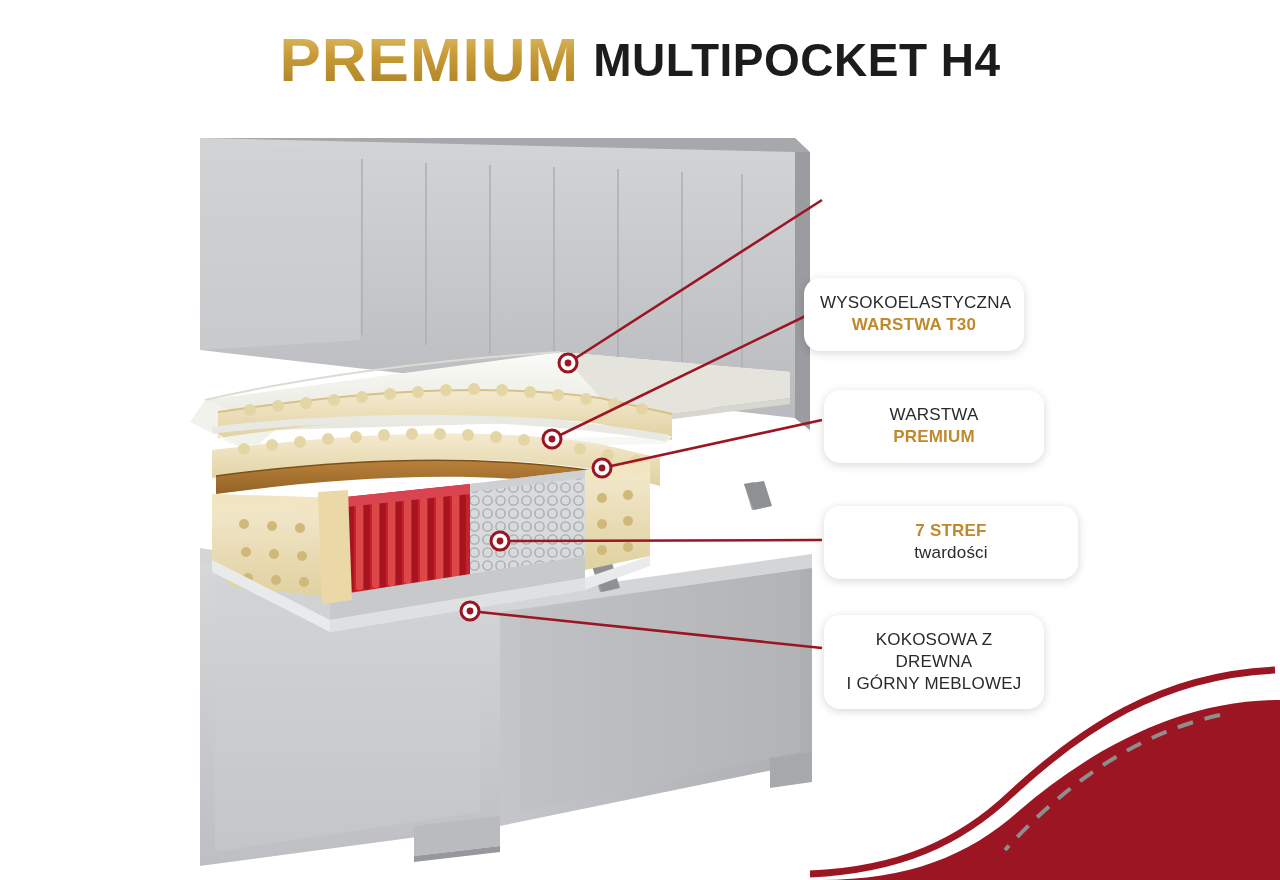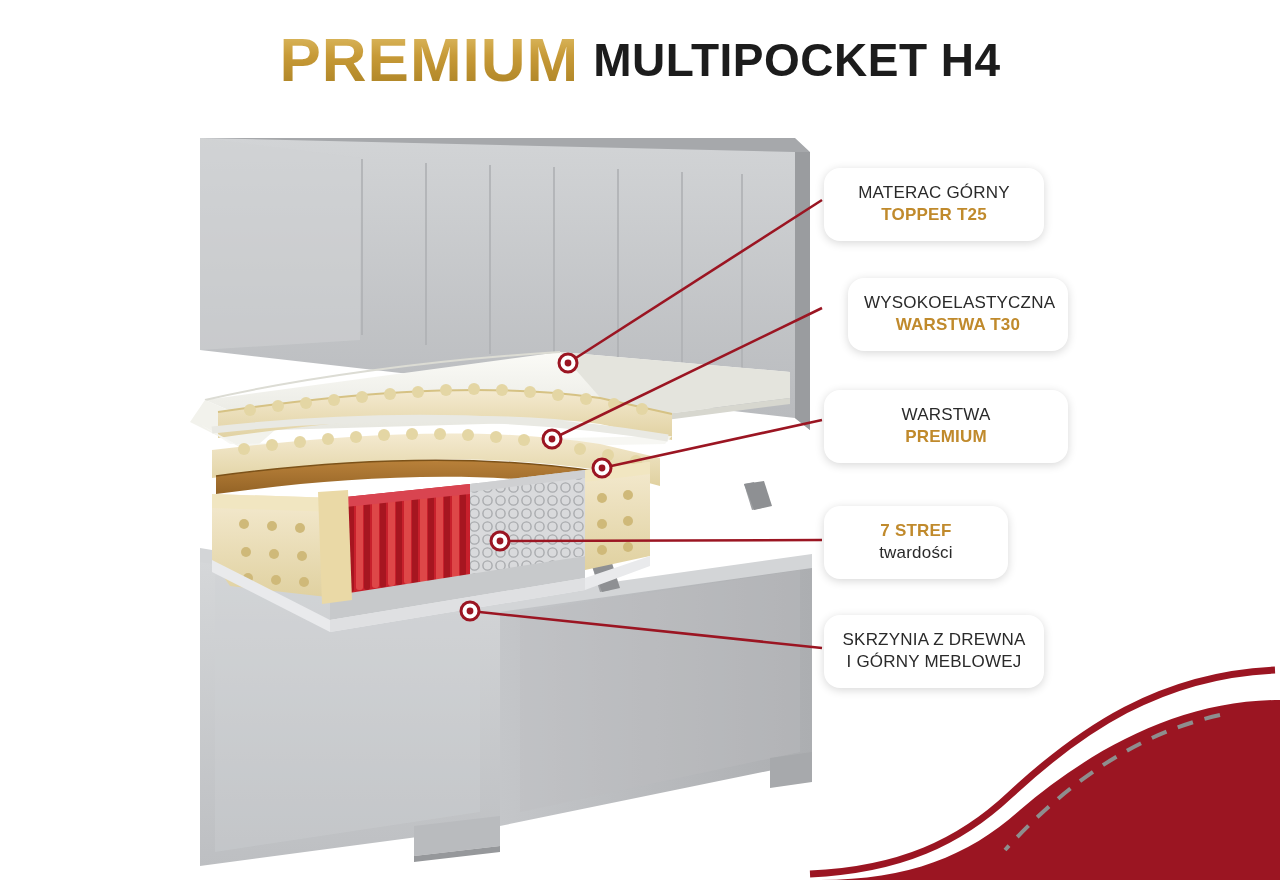--- a/index.html
+++ b/index.html
@@ -61,23 +61,23 @@
     line-height: 1.28;
     font-size: 17px;
     color: #2a2a2a;
     letter-spacing: 0.2px;
   }
   .callout .hl { color: #c08a2c; font-weight: bold; }
   .callout .pl { color: #2a2a2a; }
   .callout .ln { display: block; }
 
   #callout-0 { left: 824px; top: 168px; width: 220px; }
-  #callout-1 { left: 848px; top: 278px; width: 220px; }
-  #callout-2 { left: 824px; top: 390px; width: 244px; }
-  #callout-3 { left: 824px; top: 506px; width: 184px; }
+  #callout-1 { left: 804px; top: 278px; width: 220px; }
+  #callout-2 { left: 824px; top: 390px; width: 220px; }
+  #callout-3 { left: 824px; top: 506px; width: 254px; }
   #callout-4 { left: 824px; top: 615px; width: 220px; }
 
   
   #bed-svg, #leader-svg { position: absolute; left: 0; top: 0; }
   #leader-svg { pointer-events: none; }
 </style>
 </head>
 <body>
 
 <div id="stage">
@@ -333,38 +333,34 @@
           <circle cx="500" cy="541" r="9" fill="#fff" stroke="#9b1522" stroke-width="3"></circle>
           <circle cx="500" cy="541" r="3.4" fill="#9b1522"></circle>
         </g>
       <g>
           <circle cx="470" cy="611" r="9" fill="#fff" stroke="#9b1522" stroke-width="3"></circle>
           <circle cx="470" cy="611" r="3.4" fill="#9b1522"></circle>
         </g>
     </g>
   </svg>
 
-  <div class="callout" id="callout-0">
-    <span class="ln pl">MATERAC GÓRNY</span>
-    <span class="ln hl">TOPPER T25</span>
-  </div>
 
   <div class="callout" id="callout-1">
     <span class="ln pl">WYSOKOELASTYCZNA</span>
     <span class="ln hl">WARSTWA T30</span>
   </div>
 
   <div class="callout" id="callout-2">
     <span class="ln pl">WARSTWA</span>
     <span class="ln hl">PREMIUM</span>
   </div>
 
   <div class="callout" id="callout-3">
     <span class="ln hl">7 STREF</span>
     <span class="ln pl">twardości</span>
   </div>
 
   <div class="callout" id="callout-4">
-    <span class="ln pl">SKRZYNIA Z DREWNA</span>
+    <span class="ln pl">KOKOSOWA Z DREWNA</span>
     <span class="ln pl">I GÓRNY MEBLOWEJ</span>
   </div>
 
 </div>
 
 </body></html>

